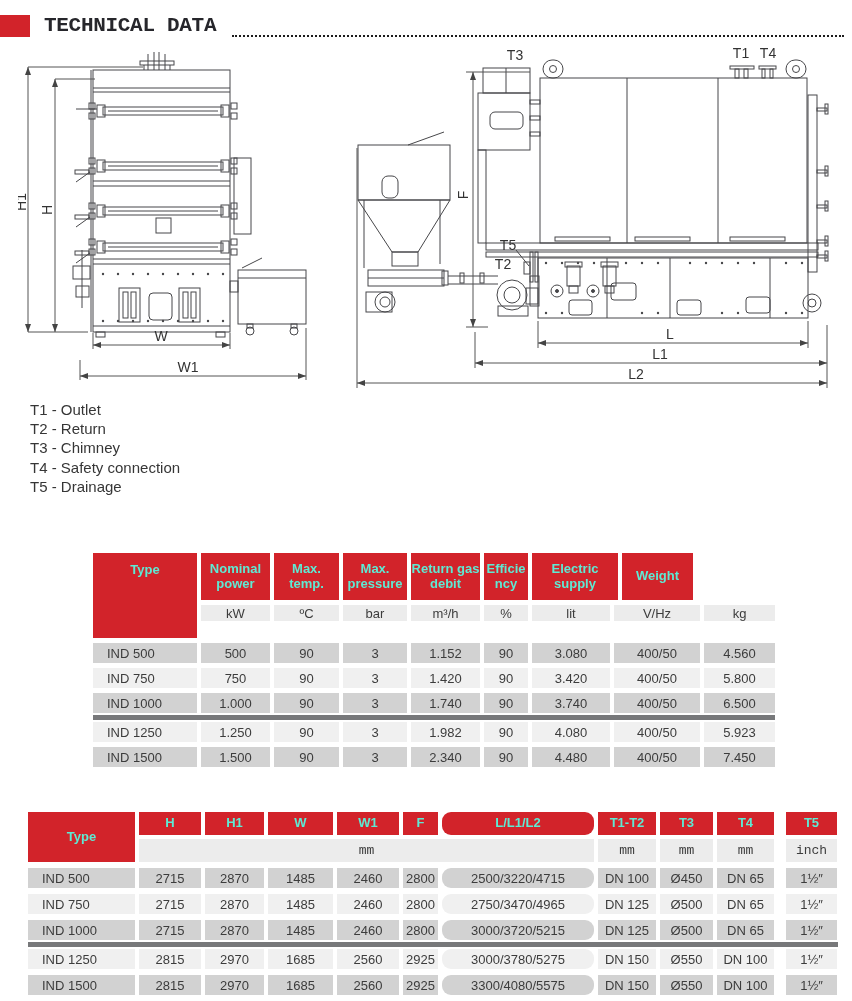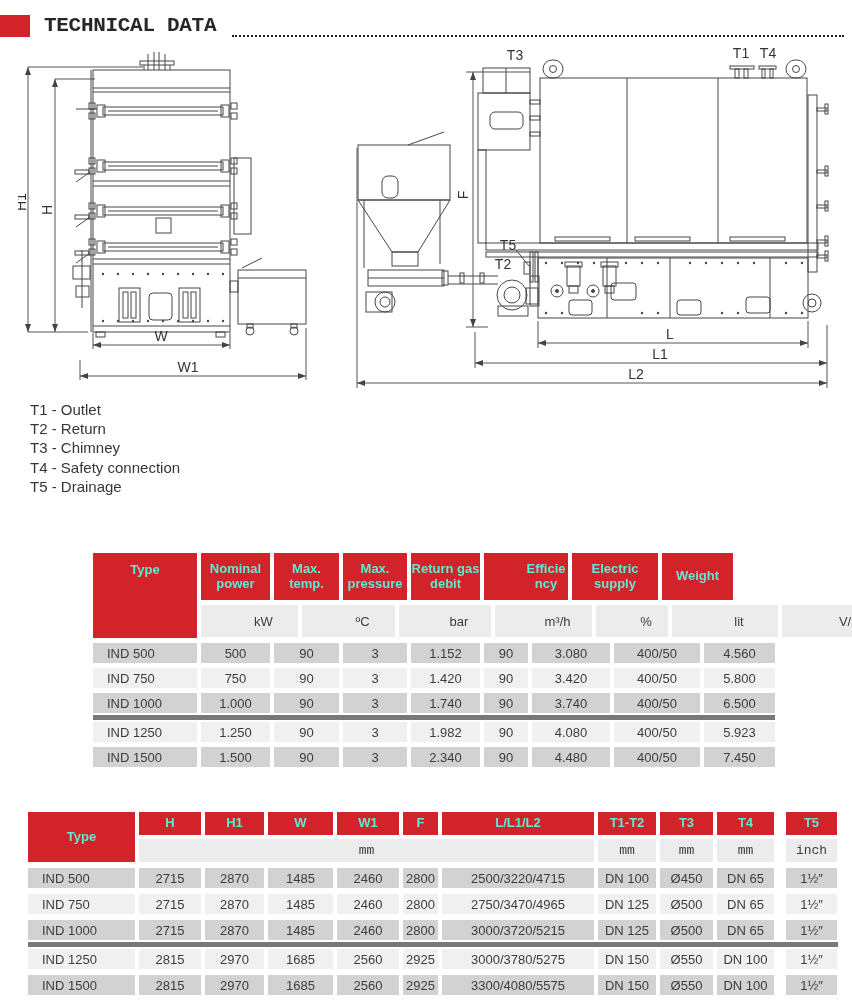--- a/index.html
+++ b/index.html
@@ -35,36 +35,36 @@
   
   .tbl{position:absolute;}
   .row{display:flex;gap:4px;}
   .cell{display:flex;align-items:center;justify-content:center;font-size:13px;color:var(--ink);flex:0 0 auto;}
   .hc{background:var(--red);color:#5eead4;font-weight:bold;text-align:center;line-height:1.12;}
   .uc{background:var(--units-bg);}
   .dark{background:var(--row-dark);}
   .light{background:var(--row-light);}
   .typec{justify-content:flex-start;padding-left:14px;box-sizing:border-box;}
   .sep-bar{background:var(--sep);height:5px;margin:2px 0;}
-  .brk{word-break:break-all;padding-left:40px;}
+  .brk{word-break:break-all;}
 
   
   .t1{left:93px;top:553px;width:682px;}
   .t1 .c0{width:104px;} .t1 .c1{width:69px;} .t1 .c2{width:65px;} .t1 .c3{width:64px;}
   .t1 .c4{width:69px;}  .t1 .c5{width:44px;} .t1 .c6{width:78px;} .t1 .c7{width:86px;} .t1 .c8{width:71px;}
   .t1 .hrow .cell{height:47px;}
-  .t1 .urow{margin-top:5px;} .t1 .urow .cell{height:32px;padding-left:28px;}
+  .t1 .urow{margin-top:5px;} .t1 .urow .cell{height:16px;}
   .t1 .type-big{height:75px;align-items:flex-start;padding-top:10px;justify-content:center;}
   .t1 .drow{margin-top:5px;} .t1 .drow .cell{height:20px;}
   .t1 .tight{margin-top:2px;}
 
   
   .t2{left:28px;top:812px;width:810px;}
   .t2 .c0{width:107px;} .t2 .c1{width:62px;} .t2 .c2{width:59px;} .t2 .c3{width:65px;}
-  .t2 .c4{width:62px;}  .t2 .c5{width:35px;} .t2 .c6{width:152px;} .t2 .c7{width:58px;}
+  .t2 .c4{width:62px;}  .t2 .c5{width:35px;} .t2 .c6{width:152px;border-radius:9px;} .t2 .c7{width:58px;}
   .t2 .c8{width:53px;}  .t2 .c9{width:57px;} .t2 .c10{width:51px;}
   .t2 .mmspan{width:455px;}
   .t2 .t5gap{margin-left:8px;}
   .t2 .hrow .cell{height:23px;}
   .t2 .urow{margin-top:4px;} .t2 .urow .cell{height:23px;font-family:Liberation Mono, monospace;}
   .t2 .type-big{height:50px;}
   .t2 .drow{margin-top:6px;} .t2 .drow .cell{height:20px;}
   .t2 .tight{margin-top:2px;}
 </style>
 </head>

